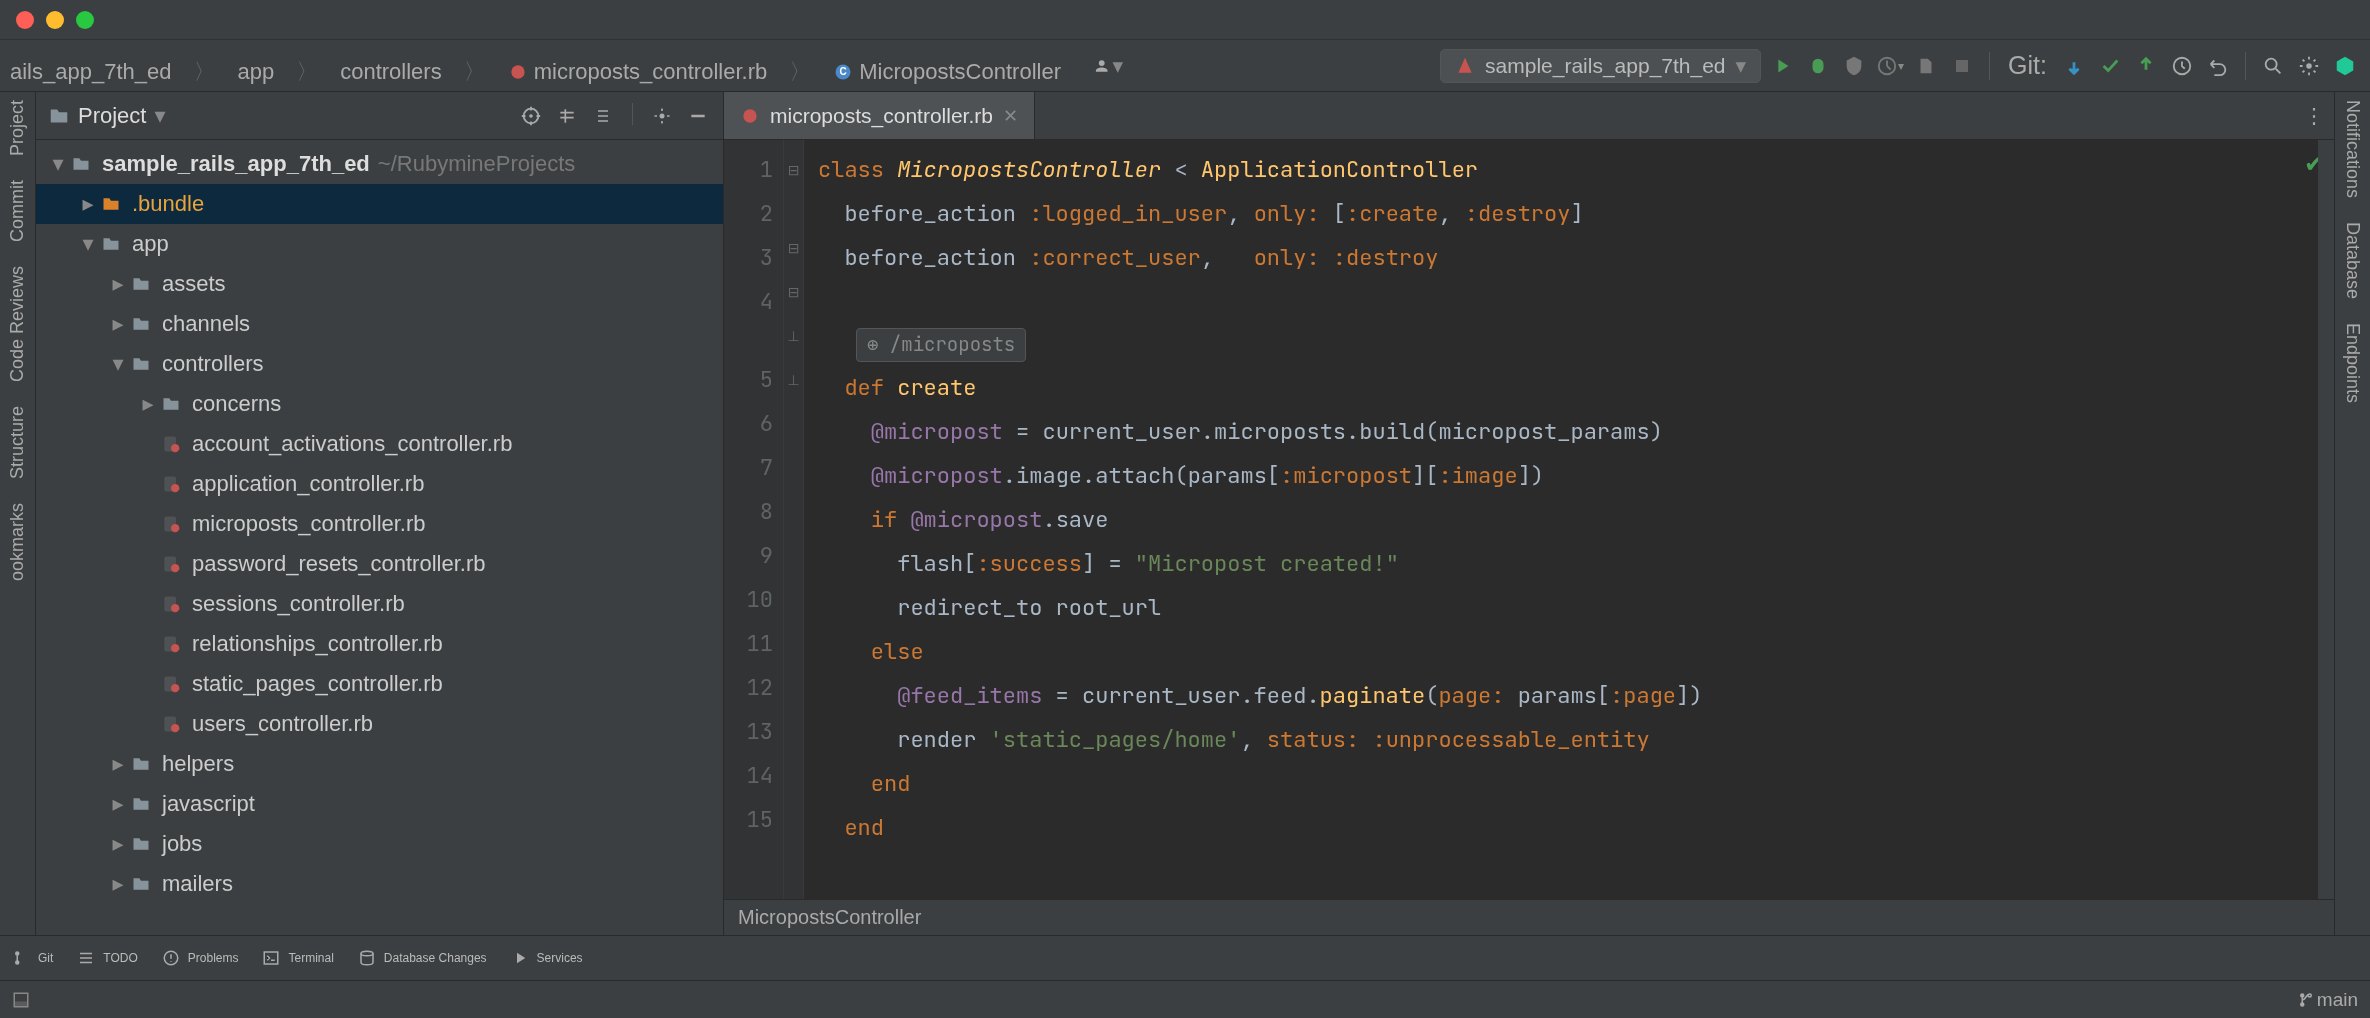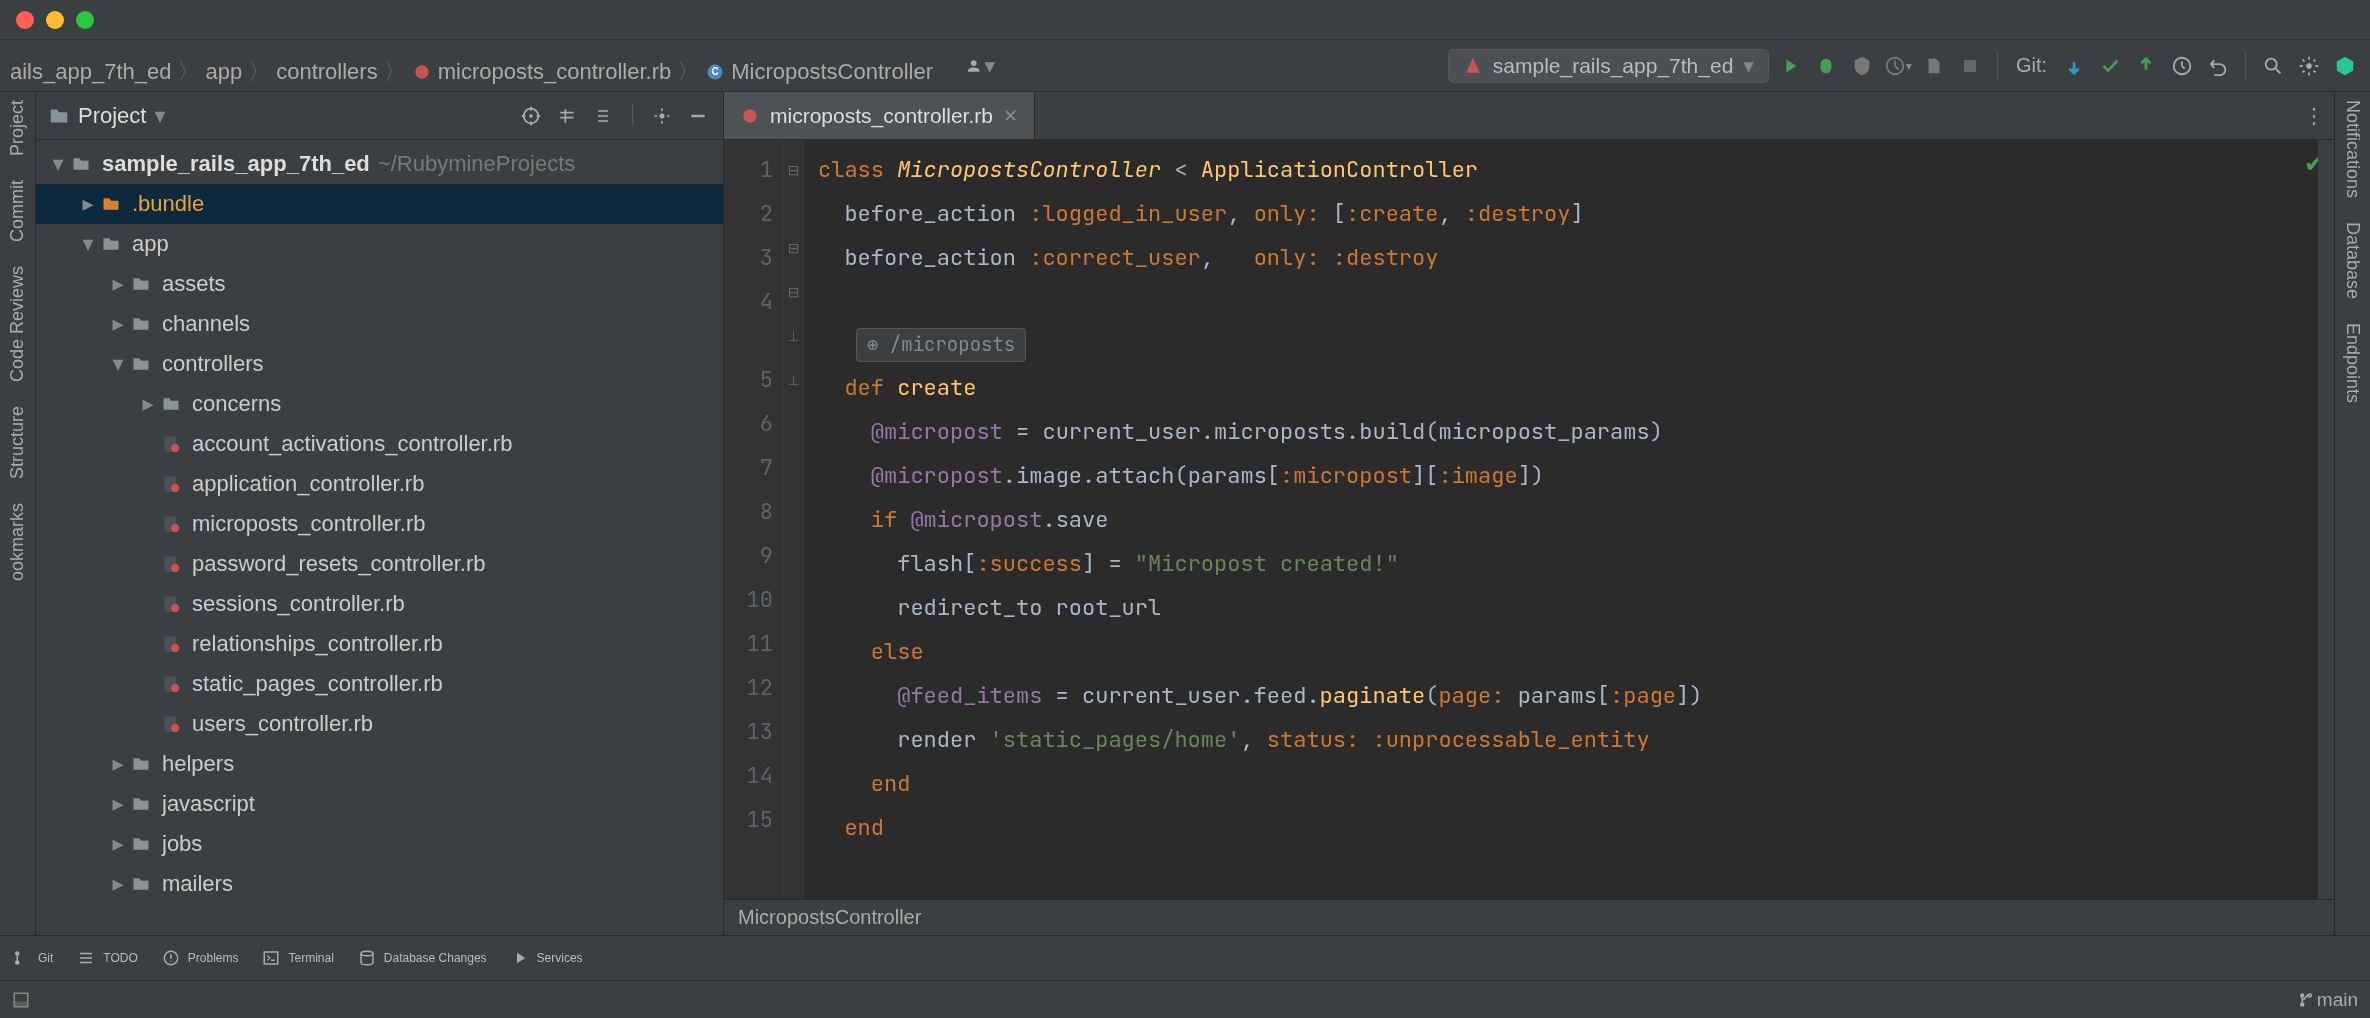--- a/index.html
+++ b/index.html
@@ -29,36 +29,36 @@
 
 .toolbar {
   height: 52px;
   background: #3c3f41;
   display: flex;
   align-items: center;
   padding: 0 10px;
   border-bottom: 1px solid #2a2a2a;
   gap: 6px;
 }
-.breadcrumb { display: flex; align-items: center; gap: 6px; color: #aaa; font-size: 22px; margin-top: 13px; }
+.breadcrumb { display: flex; align-items: center; gap: 22px; color: #aaa; font-size: 22px; margin-top: 13px; }
 .breadcrumb .sep { color: #666; }
 .tb-spacer { flex: 1; }
 .run-config {
   background: #4c5052; border: 1px solid #555; border-radius: 5px;
   padding: 4px 14px; display: flex; align-items: center; gap: 10px;
   color: #bbb; font-size: 21px;
 }
 .tb-icon {
   width: 30px; height: 30px; display: flex; align-items: center; justify-content: center;
   color: #888; cursor: pointer;
 }
 .tb-icon.green { color: #499c54; }
 .tb-icon.blue { color: #3592c4; }
 .tb-sep { width: 1px; height: 28px; background: #555; margin: 0 6px; }
-.tb-label { color: #aaa; font-size: 20px; margin: 0 6px; }
+.tb-label { color: #aaa; font-size: 25px; margin: 0 6px; }
 
 .main-area {
   display: flex;
   height: calc(100% - 40px - 52px - 45px - 38px);
 }
 
 .left-rail {
   width: 36px; background: #3c3f41;
   border-right: 1px solid #2a2a2a;
   display: flex; flex-direction: column; align-items: center;

